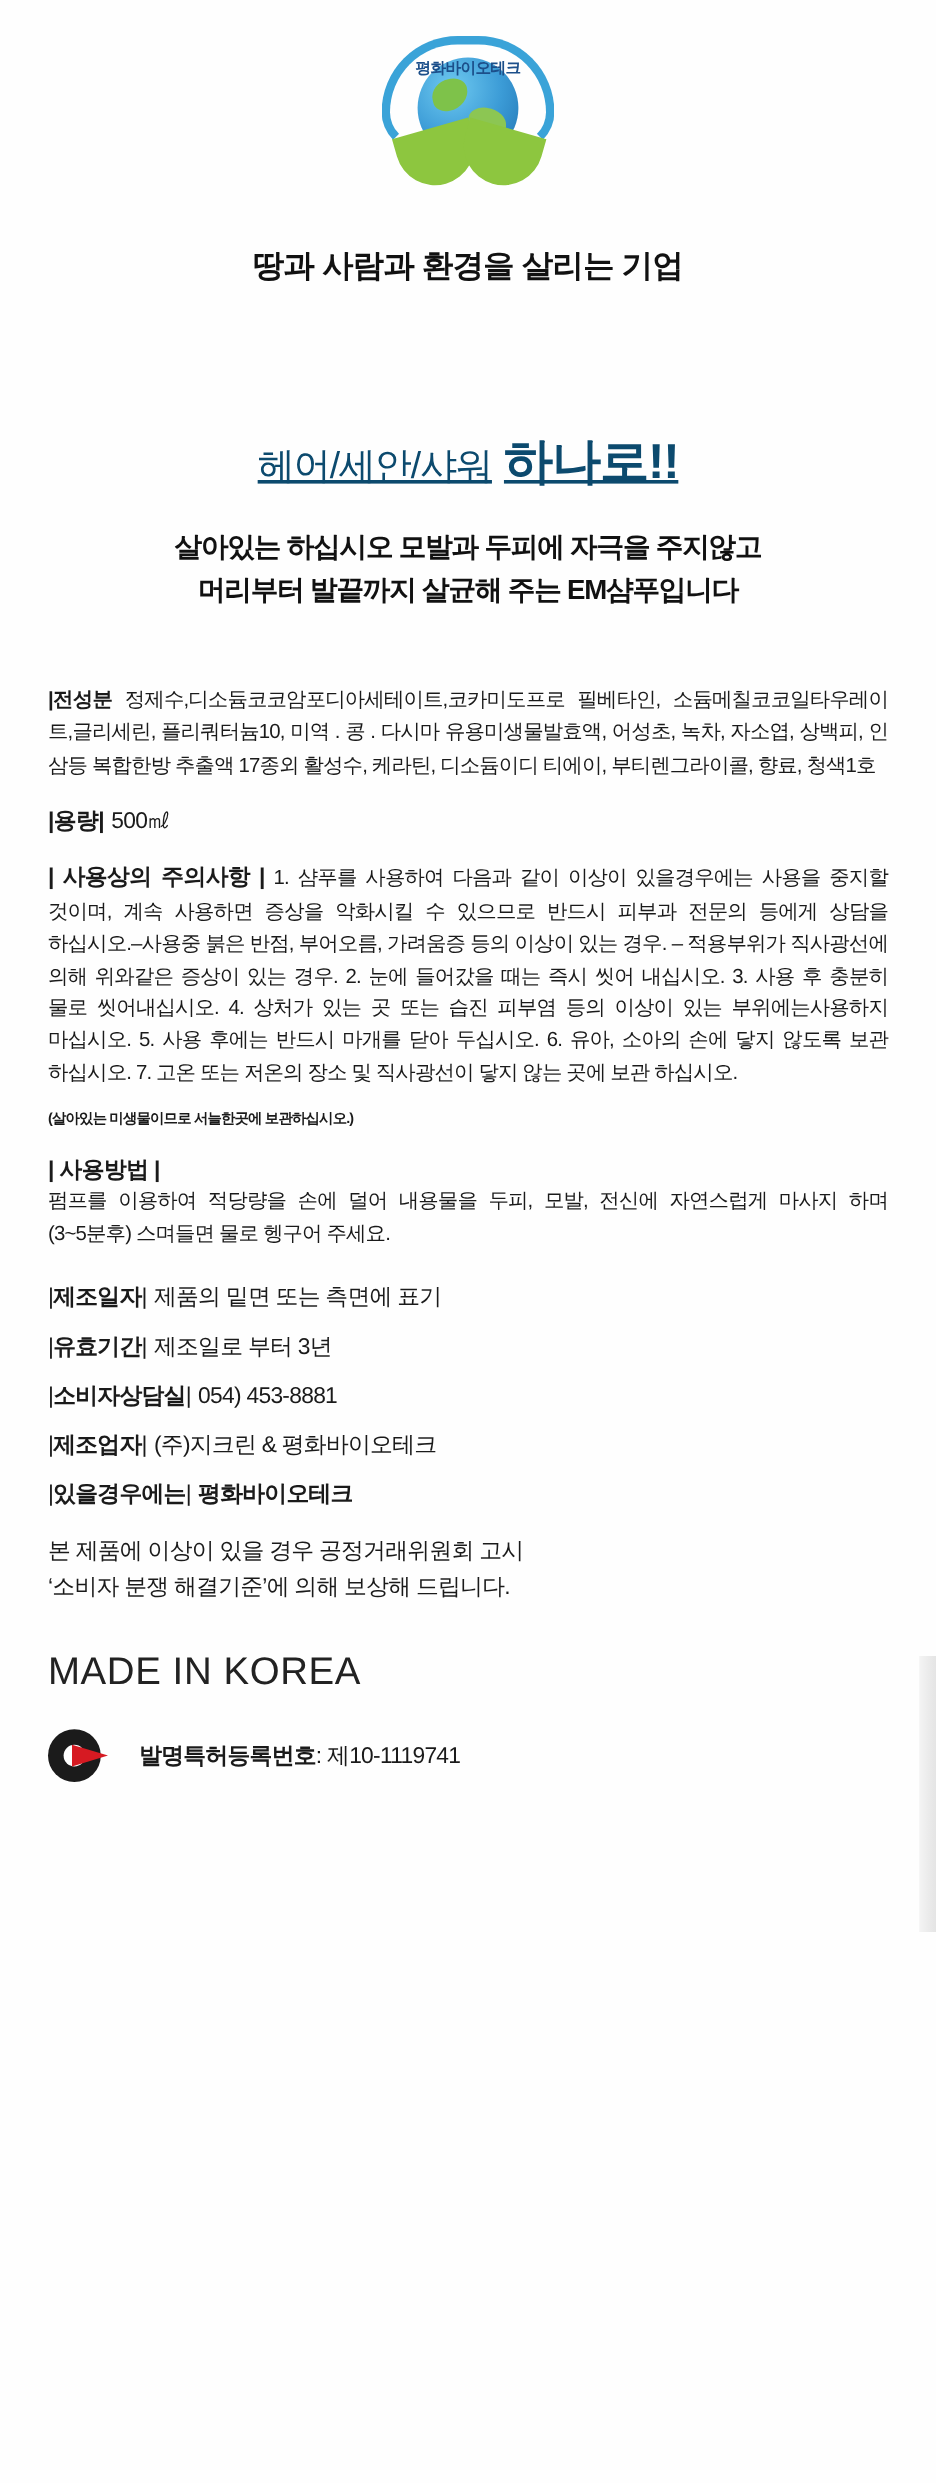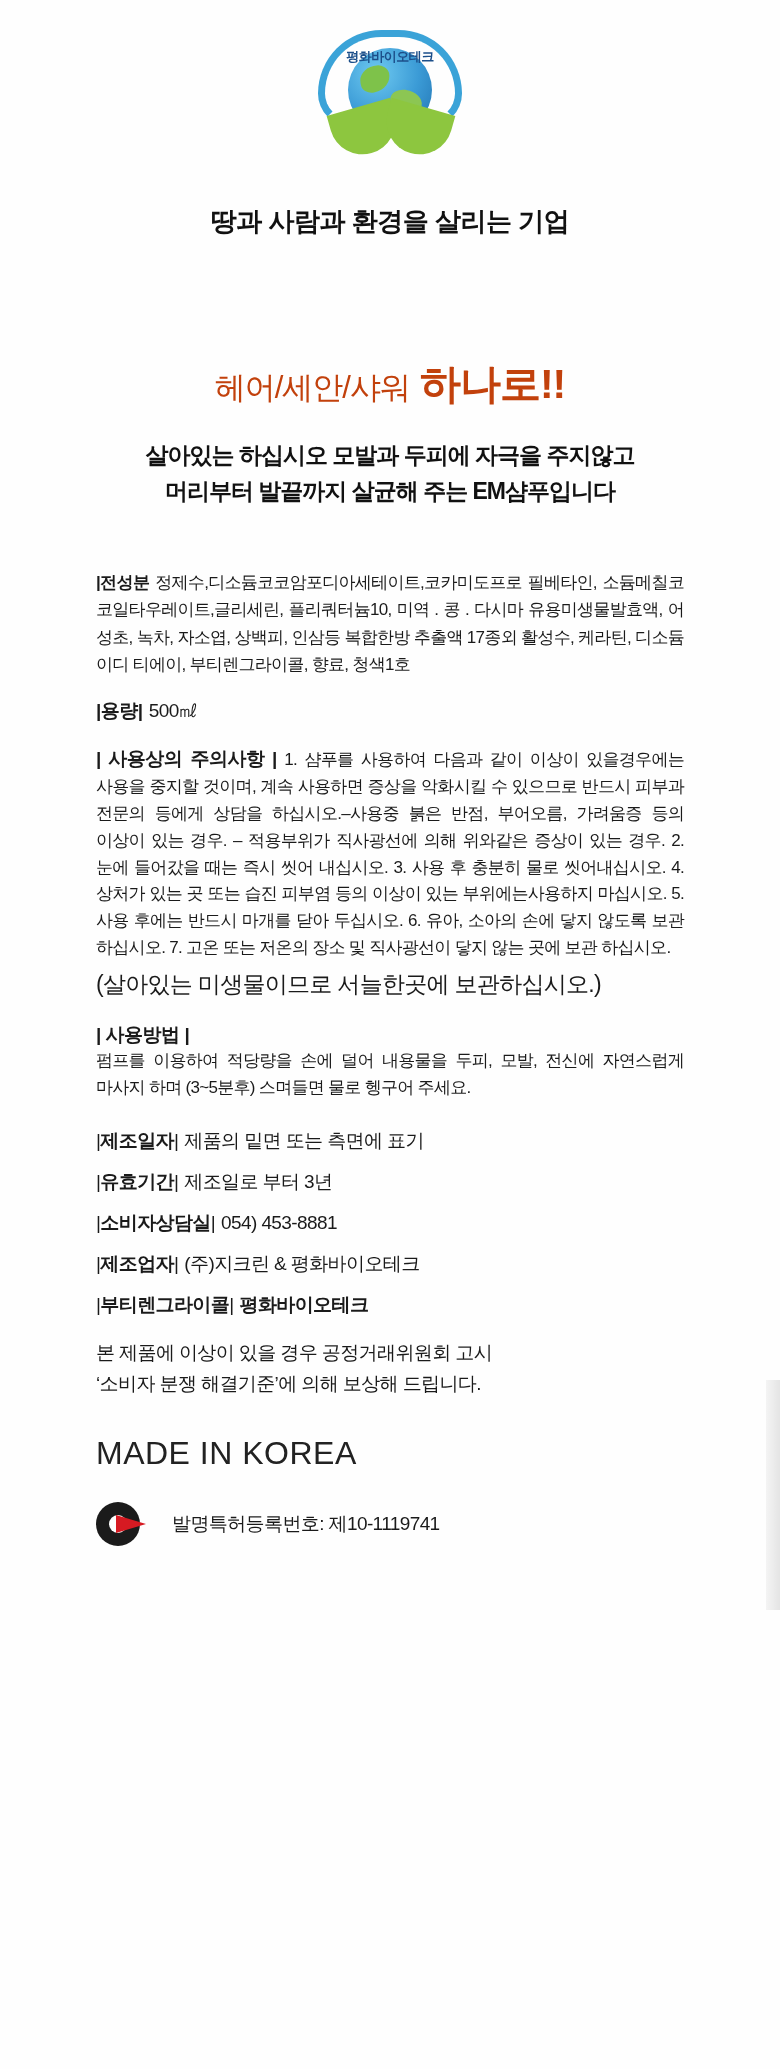--- a/index.html
+++ b/index.html
@@ -14,21 +14,21 @@
     color: #1a1a1a;
     overflow: hidden;
     position: relative;
   }
   .page {
     position: relative;
     width: 780px;
     height: 2069px;
     background: #fefefe;
     box-sizing: border-box;
-    padding: 0 96px;
+    padding: 0 40px;
   }
 
   
   .logo-block {
     padding-top: 26px;
     display: flex;
     flex-direction: column;
     align-items: center;
   }
   .logo-mark {
@@ -113,22 +113,23 @@
   }
 
   
   .headline-block {
     margin-top: 118px;
     text-align: center;
   }
   .headline-1 {
     font-size: 31px;
     letter-spacing: -1px;
-    color: #c2410c;
+    color: #0c4a6e;
     white-space: nowrap;
+    text-decoration: underline;
   }
   .headline-1 .big {
     font-size: 41px;
     font-weight: bold;
     letter-spacing: -1px;
     margin-left: 10px;
   }
   .headline-2 {
     margin-top: 26px;
     font-size: 23px;
@@ -152,21 +153,21 @@
     letter-spacing: -0.7px;
     text-align: justify;
     word-break: keep-all;
   }
 
   .ingredients { font-size: 17px; line-height: 1.6; letter-spacing: -0.7px; text-align: justify; }
   .volume-row { font-size: 19px; letter-spacing: -0.5px; margin-top: 4px; }
   .volume-row .val { font-weight: normal; margin-left: 6px; }
 
   .caution-head { font-size: 19px; font-weight: bold; letter-spacing: -0.5px; }
-  .note-bold { font-weight: normal; font-size: 23px; letter-spacing: -0.7px; display:block; margin-top: 4px;}
+  .note-bold { font-weight: bold; font-size: 12px; letter-spacing: -0.7px; display:block; margin-top: 15px;}
 
   .usage-head { font-size: 19px; font-weight: bold; letter-spacing: -0.5px; }
 
   
   .info-list { margin-top: 26px; }
   .info-row {
     font-size: 19px;
     letter-spacing: -0.6px;
     margin-bottom: 15px;
     white-space: nowrap;
@@ -222,21 +223,21 @@
     width: 0; height: 0;
     border-top: 9px solid transparent;
     border-bottom: 9px solid transparent;
     border-left: 30px solid #d61a22;
   }
   .patent-text {
     font-size: 19px;
     letter-spacing: -0.6px;
     font-weight: normal;
   }
-  .patent-text .lbl { font-weight: normal; }
+  .patent-text .lbl { font-weight: bold; }
 
   
   .scan-tint {
     position: absolute;
     right: 0; top: 1380px;
     width: 14px; height: 230px;
     background: linear-gradient(to right, rgba(0,0,0,0.04), rgba(0,0,0,0.10));
     pointer-events: none;
   }
 </style>
@@ -308,21 +309,21 @@
       <div class="info-row">
         <span>|</span><span class="k">유효기간</span><span>|</span><span class="v">제조일로 부터 3년</span>
       </div>
       <div class="info-row">
         <span>|</span><span class="k">소비자상담실</span><span>|</span><span class="v">054) 453-8881</span>
       </div>
       <div class="info-row">
         <span>|</span><span class="k">제조업자</span><span>|</span><span class="v">(주)지크린 &amp; 평화바이오테크</span>
       </div>
       <div class="info-row">
-        <span>|</span><span class="k">부티렌그라이콜</span><span>|</span><span class="v bold">평화바이오테크</span>
+        <span>|</span><span class="k">있을경우에는</span><span>|</span><span class="v bold">평화바이오테크</span>
       </div>
     </div>
 
     <div class="disclaimer">
       <div>본 제품에 이상이 있을 경우 공정거래위원회 고시</div>
       <div>‘소비자 분쟁 해결기준’에 의해 보상해 드립니다.</div>
     </div>
 
     <div class="made-in">MADE IN KOREA</div>
 

